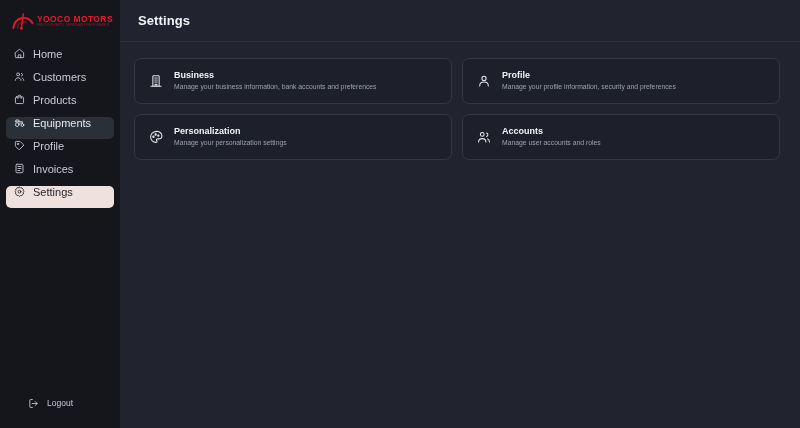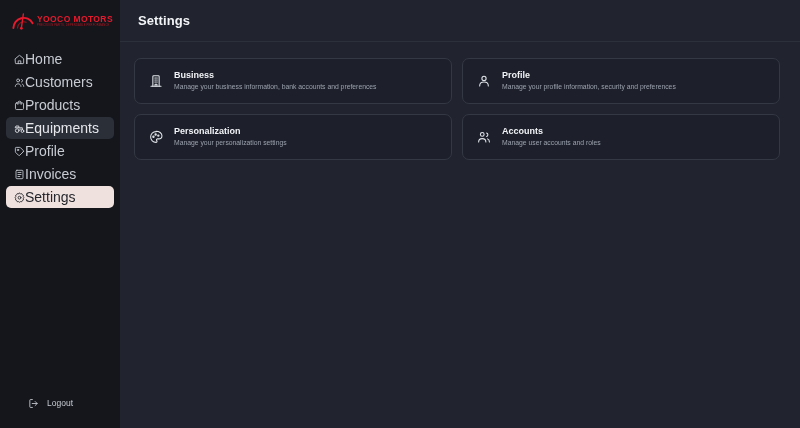--- a/index.html
+++ b/index.html
@@ -31,24 +31,24 @@
     letter-spacing:.4px; line-height:1;
   }
   .logo-tag {
     font-size:2.7px; color:#B3141F; letter-spacing:.18px;
     line-height:1; margin-top:1.6px; white-space:nowrap;
     transform:scaleY(1.05);
   }
 
   .nav { padding:6px 6px 0 6px; display:flex; flex-direction:column; gap:1px; }
   .nav-item {
-    display:flex; align-items:center; gap:0;
+    display:flex; gap:8px;
     height:22px; padding:0 8px;
     border-radius:5px;
-    color:#C8CBD2; font-size:14px;
+    color:#C8CBD2; font-size:11px;
     cursor:pointer; white-space:nowrap;
   }
   .nav-item .ic { width:11px; height:11px; display:block; flex:0 0 11px; }
   .nav-item .ic svg { width:11px; height:11px; display:block; }
   .nav-item.hover { background:#2B2F38; color:#E6E8EC; }
   .nav-item.active { background:#EFE1DE; color:#24262C; }
 
   .nav-spacer { flex:1 1 auto; }
   .logout-wrap { padding:0 6px 14px 20px; }
   .logout {

